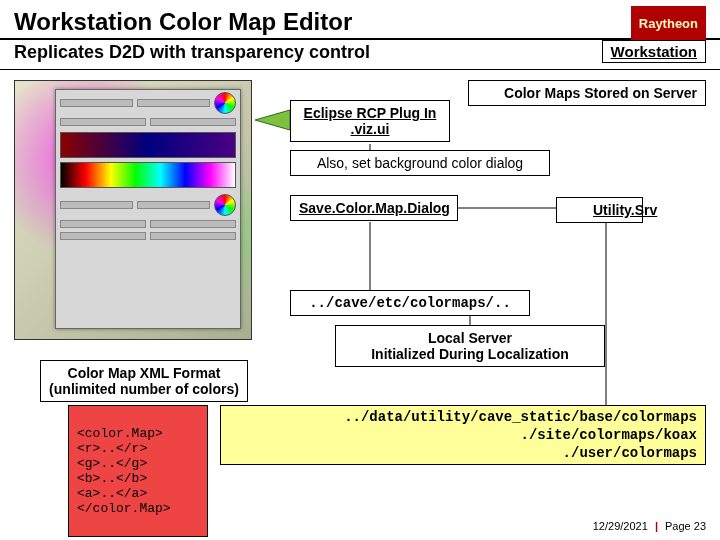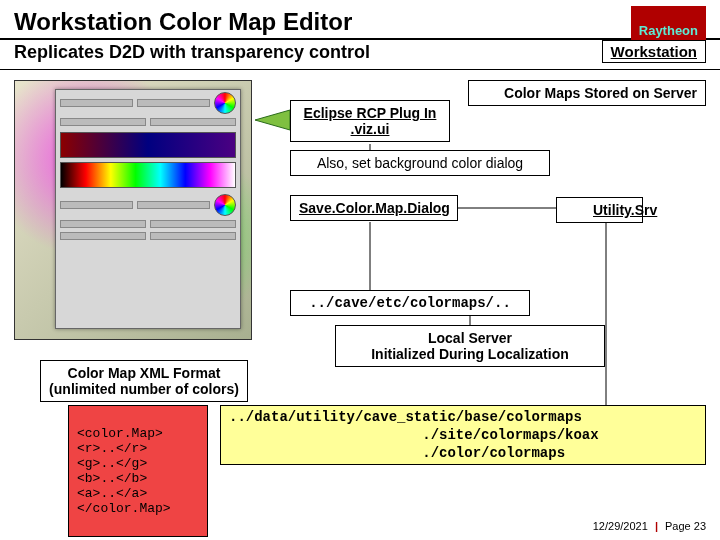--- a/index.html
+++ b/index.html
@@ -26,24 +26,24 @@
     height: 2px;
     background: #000;
     margin: 2px 0;
   }
   .divider.thin { height: 1px; }
   .logo {
     position: absolute;
     top: 6px;
     right: 14px;
     background: #b00000;
-    color: #5eead4;
+    color: #fef9c3;
     font-weight: bold;
     font-size: 13px;
-    padding: 17px 8px;
+    padding: 10px 8px;
   }
   .workstation-box {
     position: absolute;
     top: 40px;
     right: 14px;
     border: 1px solid #000;
     padding: 2px 8px;
     font-size: 15px;
     font-weight: bold;
     text-decoration: underline;
@@ -175,21 +175,21 @@
     height: 60px;
     background: #ffff99;
     border: 1px solid #000;
     font-family: 'Courier New', monospace;
     font-size: 14px;
     font-weight: bold;
     text-align: left;
     padding: 2px 8px;
     z-index: 1;
   }
-  .data-paths div { white-space: pre; line-height: 1.3; }
+  .data-paths div { white-space: pre; line-height: 1.3; text-align: right; }
   .footer {
     position: absolute;
     bottom: 8px;
     right: 14px;
     font-size: 11px;
     color: #000;
   }
   .footer .sep {
     color: #b00000;
     font-weight: bold;
@@ -292,20 +292,20 @@
   <div>  &lt;r&gt;..&lt;/r&gt;</div>
   <div>  &lt;g&gt;..&lt;/g&gt;</div>
   <div>  &lt;b&gt;..&lt;/b&gt;</div>
   <div>  &lt;a&gt;..&lt;/a&gt;</div>
   <div>&lt;/color.Map&gt;</div>
 </div>
 
 <div class="box data-paths">
   <div>../data/utility/cave_static/base/colormaps</div>
   <div>                       ./site/colormaps/koax</div>
-  <div>                       ./color/colormaps</div>
+  <div>                       ./user/colormaps</div>
 </div>
 
 <div class="footer">
   <span>12/29/2021</span>
   <span class="sep">|</span>
   <span>Page 23</span>
 </div>
 
 </body></html>

